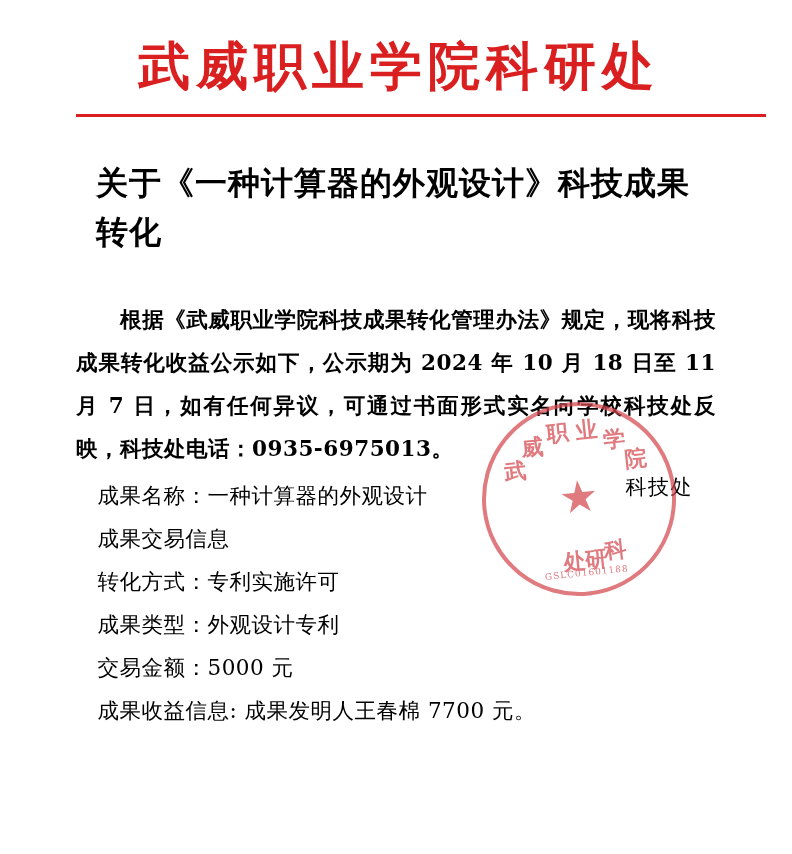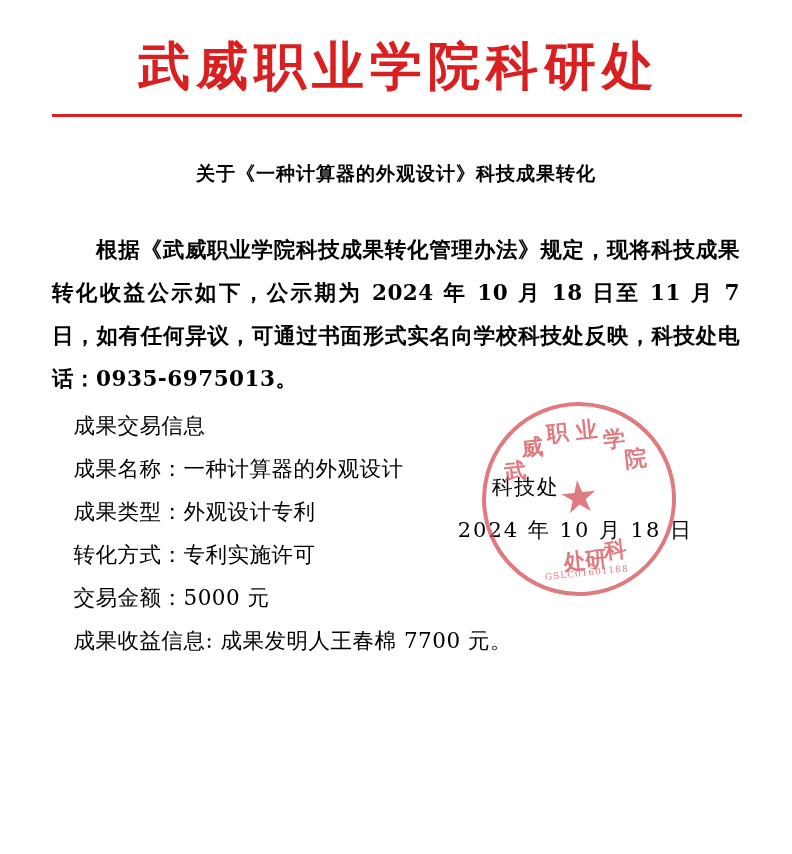--- a/index.html
+++ b/index.html
@@ -13,21 +13,21 @@
     font-family: "DejaVu Serif", "Liberation Serif", serif;
     color: #000000;
     overflow: hidden;
     position: relative;
   }
   .page {
     position: relative;
     width: 792px;
     height: 634px;
     box-sizing: border-box;
-    padding: 0 52px;
+    padding: 0 76px;
   }
 
   
   .letterhead {
     padding-top: 36px;
     text-align: center;
   }
   .letterhead-title {
     font-family: "DejaVu Serif", "Liberation Serif", serif;
     font-weight: bold;
@@ -42,23 +42,23 @@
     margin: 18px auto 0 auto;
     width: 690px;
     height: 3px;
     background: #d91f1f;
   }
 
   
   .doc-title {
     margin: 42px auto 0 auto;
     width: 600px;
-    text-align: center;
-    font-weight: bold;
-    font-size: 19px;
+    text-align: left;
+    font-weight: bold;
+    font-size: 32px;
     line-height: 1.55;
     letter-spacing: 1px;
   }
 
   
   .body-block {
     margin-top: 40px;
     font-size: 21.5px;
     line-height: 2.0;
     letter-spacing: 0.5px;
@@ -184,24 +184,24 @@
   </div>
 
   <div class="doc-title">
     <div>关于《一种计算器的外观设计》科技成果转化</div>
   </div>
 
   <div class="body-block">
     <p class="para">根据《武威职业学院科技成果转化管理办法》规定，现将科技成果转化收益公示如下，公示期为 2024 年 10 月 18 日至 11 月 7 日，如有任何异议，可通过书面形式实名向学校科技处反映，科技处电话：0935-6975013。</p>
 
     <div class="info-list">
+      <p class="info-line">成果名称：一种计算器的外观设计</p>
       <p class="info-line">成果交易信息</p>
-      <p class="info-line">成果名称：一种计算器的外观设计</p>
+      <p class="info-line">转化方式：专利实施许可</p>
       <p class="info-line">成果类型：外观设计专利</p>
-      <p class="info-line">转化方式：专利实施许可</p>
       <p class="info-line">交易金额：5000 元</p>
       <p class="info-line">成果收益信息: 成果发明人王春棉 7700 元。</p>
     </div>
   </div>
 
   <div class="sign-area">
 
     <div class="seal">
       <div class="seal-inner">
         <div class="seal-arc">
@@ -218,17 +218,16 @@
         </div>
         <div class="seal-star">
           <span>★</span>
         </div>
         <div class="seal-bottom">GSLC01601188</div>
       </div>
     </div>
 
     <div class="sign-lines">
       <div class="sign-dept">科技处</div>
-      <div class="sign-date">2024 年 10 月 18 日</div>
     </div>
   </div>
 
 </div>
 
 </body></html>

